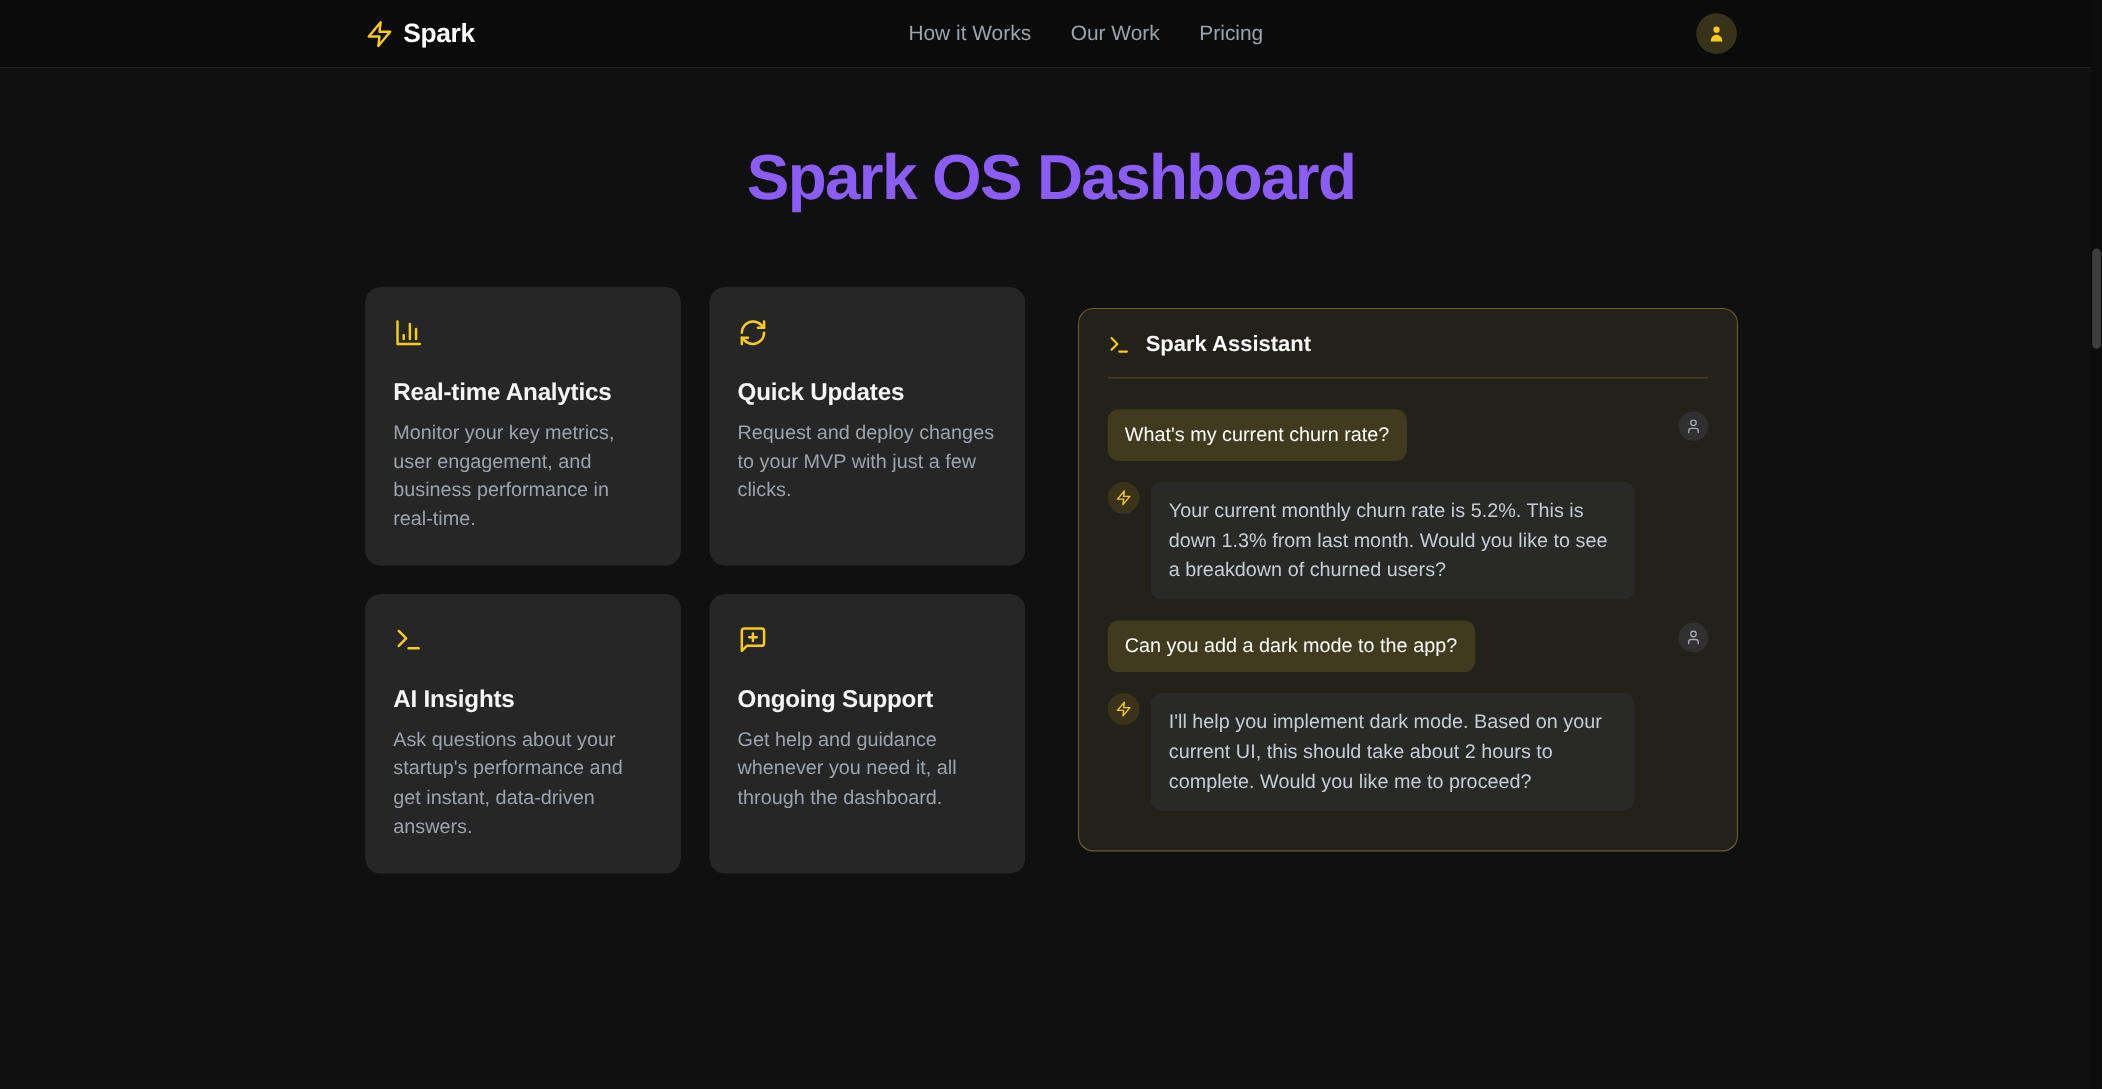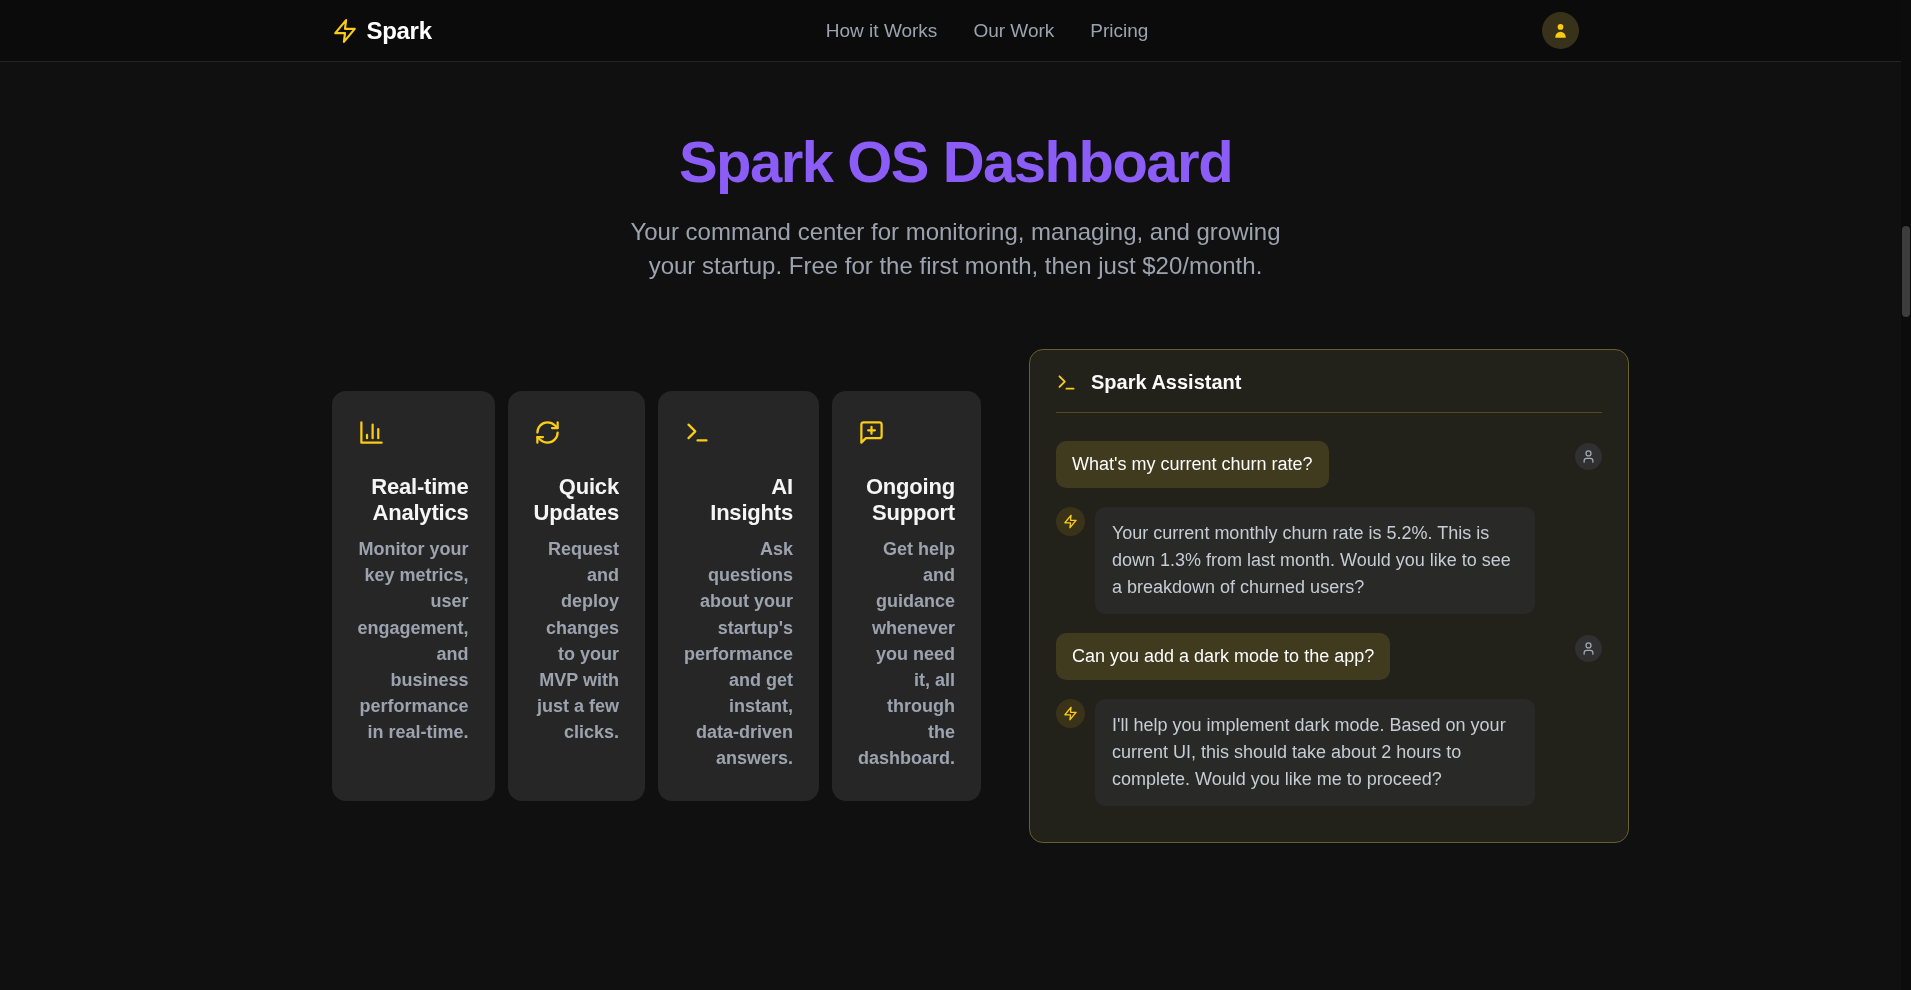--- a/index.html
+++ b/index.html
@@ -91,43 +91,41 @@
     padding: 0 16px;
     display: flex;
     gap: 48px;
     align-items: center;
   }
 
   
   .features-grid {
     flex: 1;
     display: grid;
-    grid-template-columns: 1fr 1fr 1fr 1fr;
-    gap: 13px;
-    text-align: right;
+    grid-template-columns: 1fr 1fr;
+    gap: 26px;
   }
   .feature-card {
     background: #262626;
     border-radius: 14px;
     padding: 28px 26px 30px;
   }
   .feature-icon { display: block; }
   .feature-title {
     margin-top: 28px;
     font-size: 22px;
     font-weight: 700;
     color: #f5f5f5;
     letter-spacing: -0.2px;
   }
   .feature-desc {
     margin-top: 10px;
     font-size: 18px;
     line-height: 1.45;
     color: #9ca3af;
-    font-weight: bold;
   }
 
   
   .assistant-panel {
     width: 600px;
     flex: 0 0 600px;
     background: #22211a;
     border: 1px solid #6b5e2d;
     border-radius: 14px;
   }
@@ -245,21 +243,20 @@
           <path d="M5.5 20a6.5 6.5 0 0 1 13 0v1h-13z"></path>
         </svg>
       </span>
     </button>
 
   </div>
 </header>
 
 <section class="hero">
   <h1 class="hero-title">Spark OS Dashboard</h1>
-  <p class="hero-subtitle">Your command center for monitoring, managing, and growing your startup. Free for the first month, then just $20/month.</p>
 </section>
 
 <main class="content-row">
 
   <div class="features-grid">
 
     <div class="feature-card">
       <span class="feature-icon">
         <svg width="27" height="27" viewBox="0 0 24 24" fill="none" stroke="#facc15" stroke-width="2" stroke-linecap="round" stroke-linejoin="round">
           <path d="M3 3v18h18"></path>

